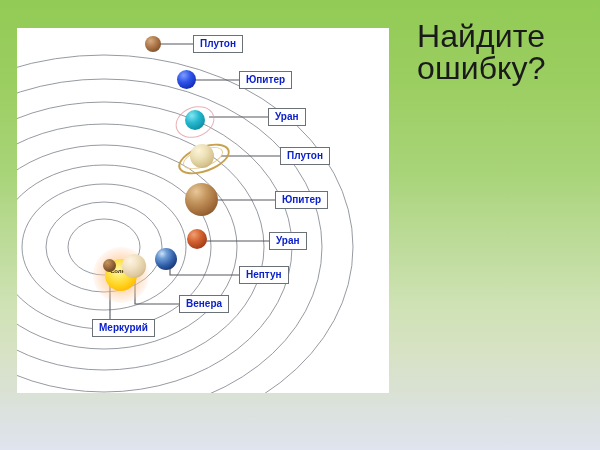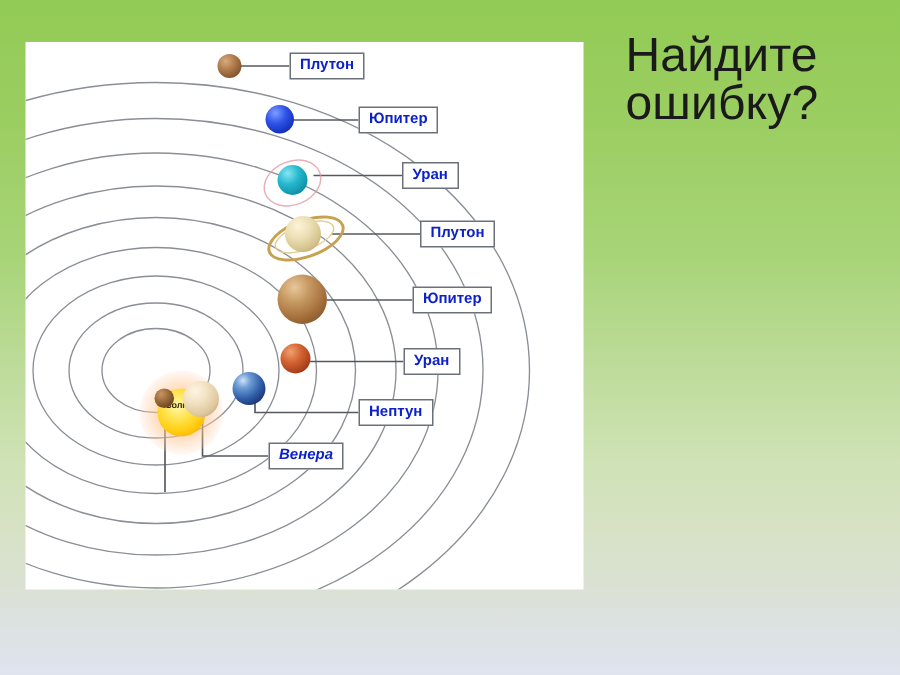--- a/index.html
+++ b/index.html
@@ -228,17 +228,18 @@
     <div class="label-box" style="left:251px; top:80px;">Уран</div>
 
     <div class="label-box" style="left:263px; top:119px;">Плутон</div>
 
     <div class="label-box" style="left:258px; top:163px;">Юпитер</div>
 
     <div class="label-box" style="left:252px; top:204px;">Уран</div>
 
     <div class="label-box" style="left:222px; top:238px;">Нептун</div>
 
-    <div class="label-box" style="left:162px; top:267px;font-style:italic;">Венера</div>
-
+    <div class="label-box" style="left:162px; top:267px;">Венера</div>
+
+    <div class="label-box" style="left:75px; top:291px;">Меркурий</div>
 
   </div>
 </div>
 
 </body></html>

